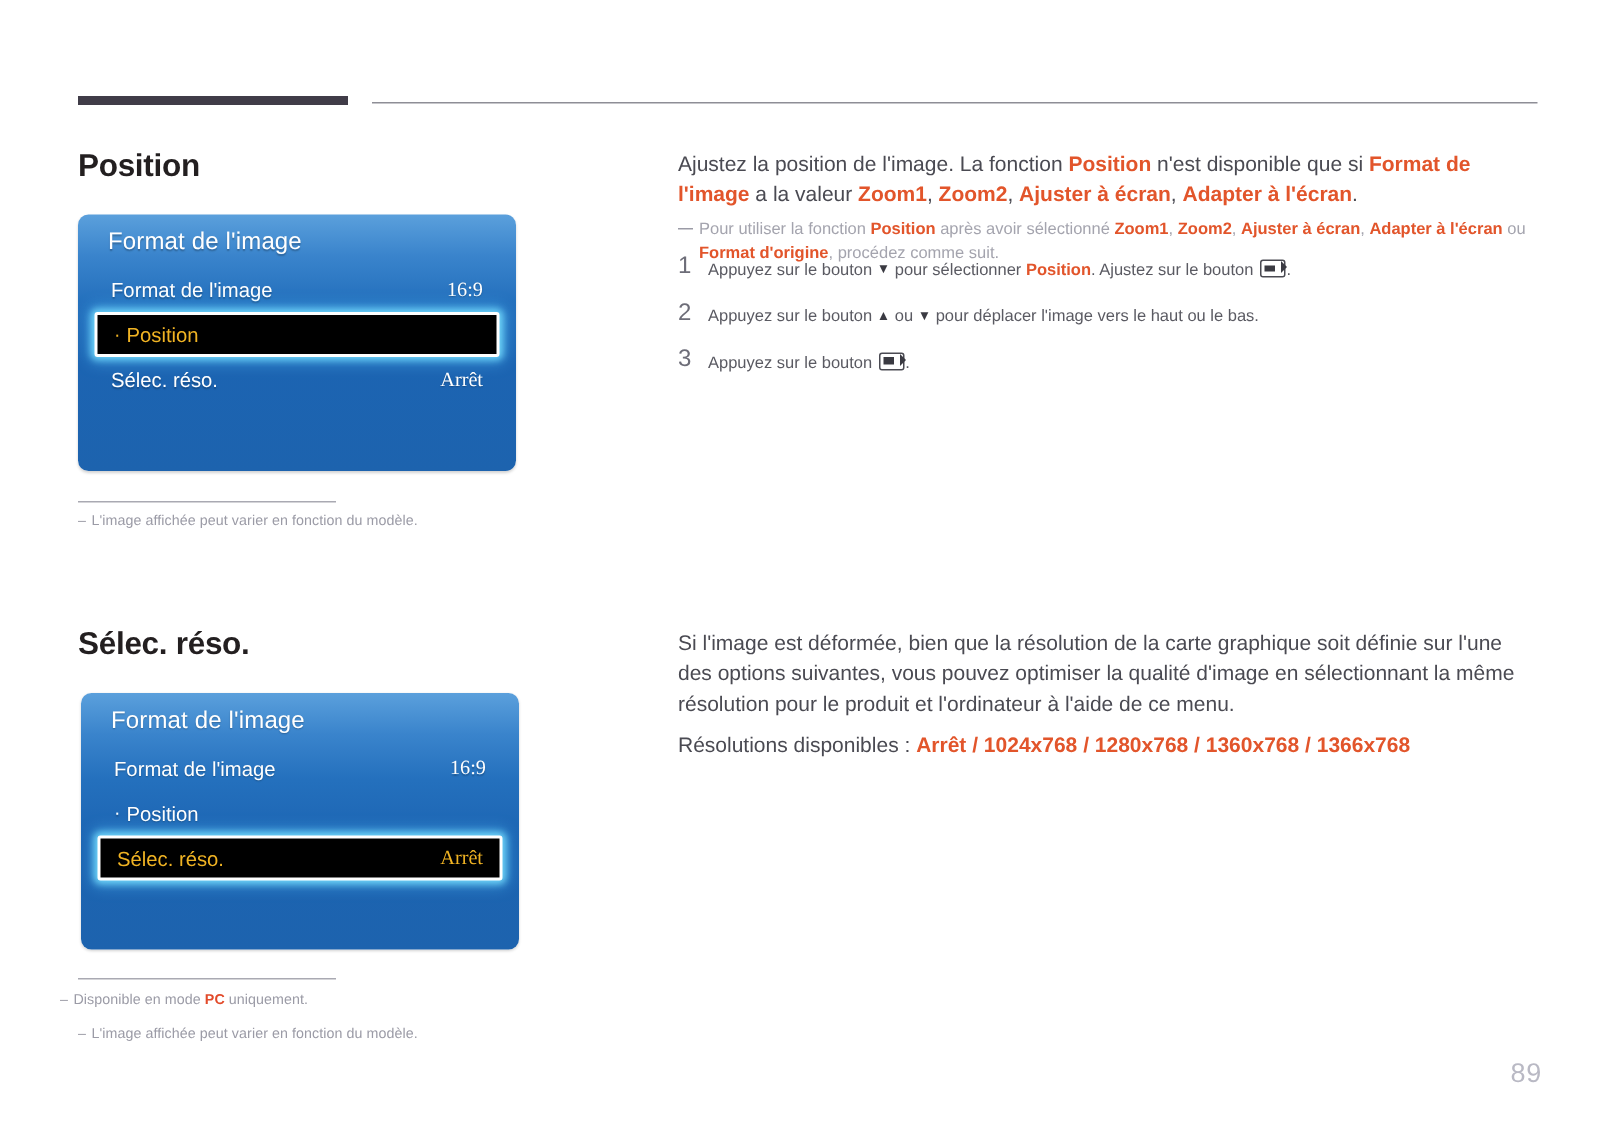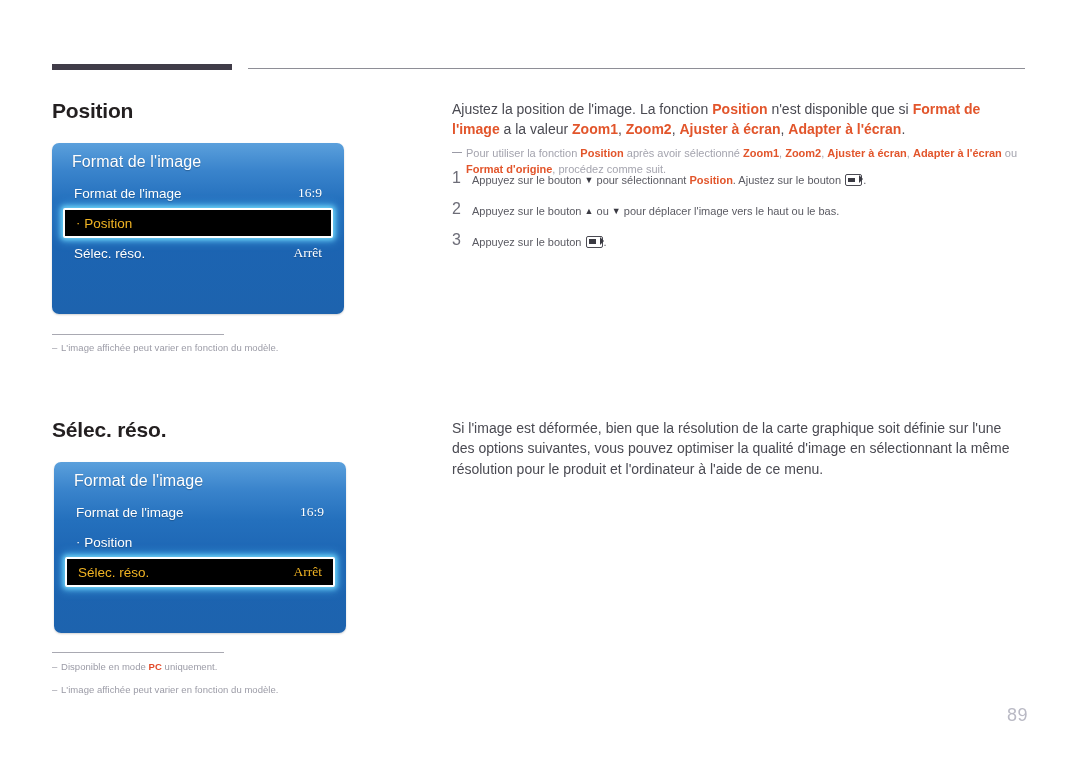--- a/index.html
+++ b/index.html
@@ -130,21 +130,21 @@
   .note .dash {
     display: inline-block;
     width: 9px;
     color: #9b9ba6;
   }
   .note b.pc {
     color: #e24a2a;
     font-weight: bold;
   }
   #note-1 { left: 52px; top: 342px; }
-  #note-2 { left: 52px; top: 661px; }
+  #note-2 { left: 40px; top: 661px; }
   #note-3 { left: 52px; top: 684px; }
 
   
   .rc {
     position: absolute;
     left: 452px;
     width: 575px;
   }
   #rc-top { top: 99px; }
   #rc-bottom { top: 418px; }
@@ -318,29 +318,30 @@
   <p id="rc-top-para"><span>Ajustez la position de l'image. La fonction </span><span class="orange">Position</span><span> n'est disponible que si </span><span class="orange">Format de l'image</span><span> a la valeur </span><span class="orange">Zoom1</span><span>, </span><span class="orange">Zoom2</span><span>, </span><span class="orange">Ajuster à écran</span><span>, </span><span class="orange">Adapter à l'écran</span><span>.</span></p>
   <div class="subnote">
     <span class="dash"></span>
     <span id="rc-top-subnote"><span>Pour utiliser la fonction </span><span class="orange">Position</span><span> après avoir sélectionné </span><span class="orange">Zoom1</span><span>, </span><span class="orange">Zoom2</span><span>, </span><span class="orange">Ajuster à écran</span><span>, </span><span class="orange">Adapter à l'écran</span><span> ou </span><span class="orange">Format d'origine</span><span>, procédez comme suit.</span></span>
   </div>
 </div>
 
 <div class="steps" id="steps">
     <div class="step">
       <div class="num">1</div>
-      <div class="txt"><span>Appuyez sur le bouton </span><span class="tri">▼</span><span> pour sélectionnant </span><span class="orange">Position</span><span>. Ajustez sur le bouton </span><span class="enter-key"></span><span>.</span></div>
+      <div class="txt"><span>Appuyez sur le bouton </span><span class="tri">▼</span><span> pour sélectionner </span><span class="orange">Position</span><span>. Ajustez sur le bouton </span><span class="enter-key"></span><span>.</span></div>
     </div>
     <div class="step">
       <div class="num">2</div>
       <div class="txt"><span>Appuyez sur le bouton </span><span class="tri">▲</span><span> ou </span><span class="tri">▼</span><span> pour déplacer l'image vers le haut ou le bas.</span></div>
     </div>
     <div class="step">
       <div class="num">3</div>
       <div class="txt"><span>Appuyez sur le bouton </span><span class="enter-key"></span><span>.</span></div>
     </div>
   </div>
 
 <div class="rc" id="rc-bottom">
   <p id="rc-bottom-para"><span>Si l'image est déformée, bien que la résolution de la carte graphique soit définie sur l'une des options suivantes, vous pouvez optimiser la qualité d'image en sélectionnant la même résolution pour le produit et l'ordinateur à l'aide de ce menu.</span></p>
+  <p id="rc-bottom-res" style="margin-top:7px;"><span>Résolutions disponibles : </span><span class="orange">Arrêt</span><span class="orange"> / </span><span class="orange">1024x768</span><span class="orange"> / </span><span class="orange">1280x768</span><span class="orange"> / </span><span class="orange">1360x768</span><span class="orange"> / </span><span class="orange">1366x768</span></p>
 </div>
 
 <div id="page-number">89</div>
 
 </body></html>

